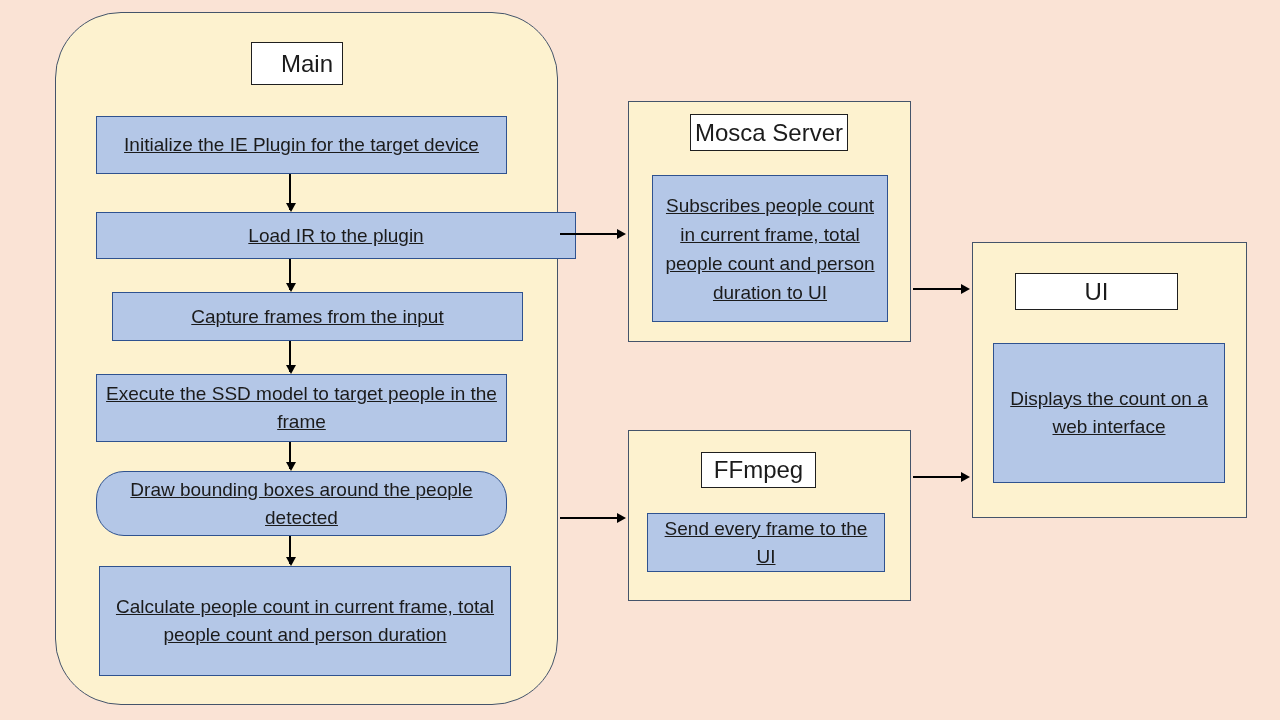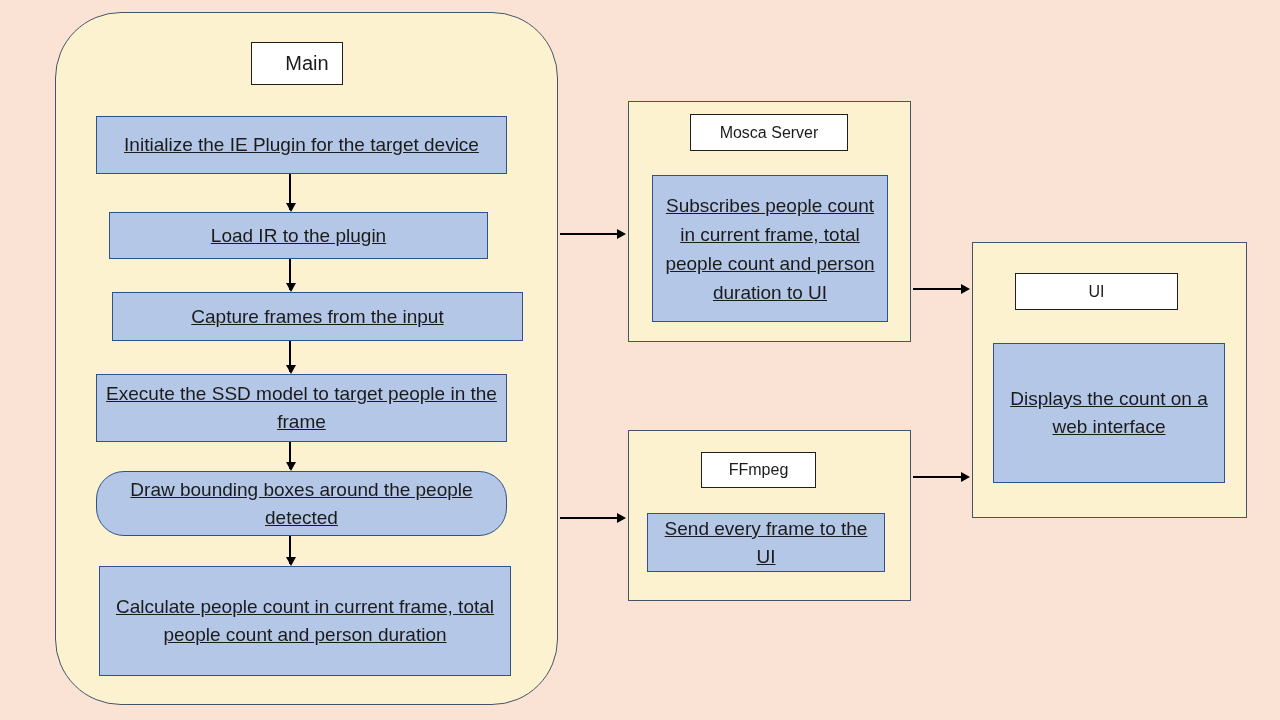--- a/index.html
+++ b/index.html
@@ -24,23 +24,23 @@
   .container.rounded { border-radius: 66px; }
   .title-box {
     position: absolute;
     background: #ffffff;
     border: 1.6px solid #1f1f1f;
     box-sizing: border-box;
     display: flex;
     align-items: center;
     justify-content: center;
     text-align: center;
-    font-size: 16px;
+    font-size: 24px;
   }
-  .title-box.big { font-size: 20px; padding-left: 20px; }
+  .title-box.big { font-size: 24px; padding-left: 20px; }
   .step-box {
     position: absolute;
     background: #b4c7e7;
     border: 1.4px solid #2f528f;
     box-sizing: border-box;
     display: flex;
     align-items: center;
     justify-content: center;
     text-align: center;
     font-size: 19px;
@@ -87,21 +87,21 @@
   <div class="container rounded" style="left:55px; top:12px; width:503px; height:693px;">
     <div class="title-box big" style="left:195px; top:29px; width:92px; height:43px;">
       <span>Main</span>
     </div>
 
     <div class="step-box" style="left:40px; top:103px; width:411px; height:58px;">
       <span>Initialize the IE Plugin for the target device</span>
     </div>
     <div class="v-arrow" style="left:233px; top:161px; height:36px;"></div>
 
-    <div class="step-box" style="left:53px; top:199px; width:379px; height:47px;">
+    <div class="step-box" style="left:40px; top:199px; width:480px; height:47px;">
       <span>Load IR to the plugin</span>
     </div>
     <div class="v-arrow" style="left:233px; top:246px; height:31px;"></div>
 
     <div class="step-box" style="left:56px; top:279px; width:411px; height:49px;text-align:center;">
       <span>Capture frames from the input</span>
     </div>
     <div class="v-arrow" style="left:233px; top:328px; height:31px;"></div>
 
     <div class="step-box" style="left:40px; top:361px; width:411px; height:68px;">

